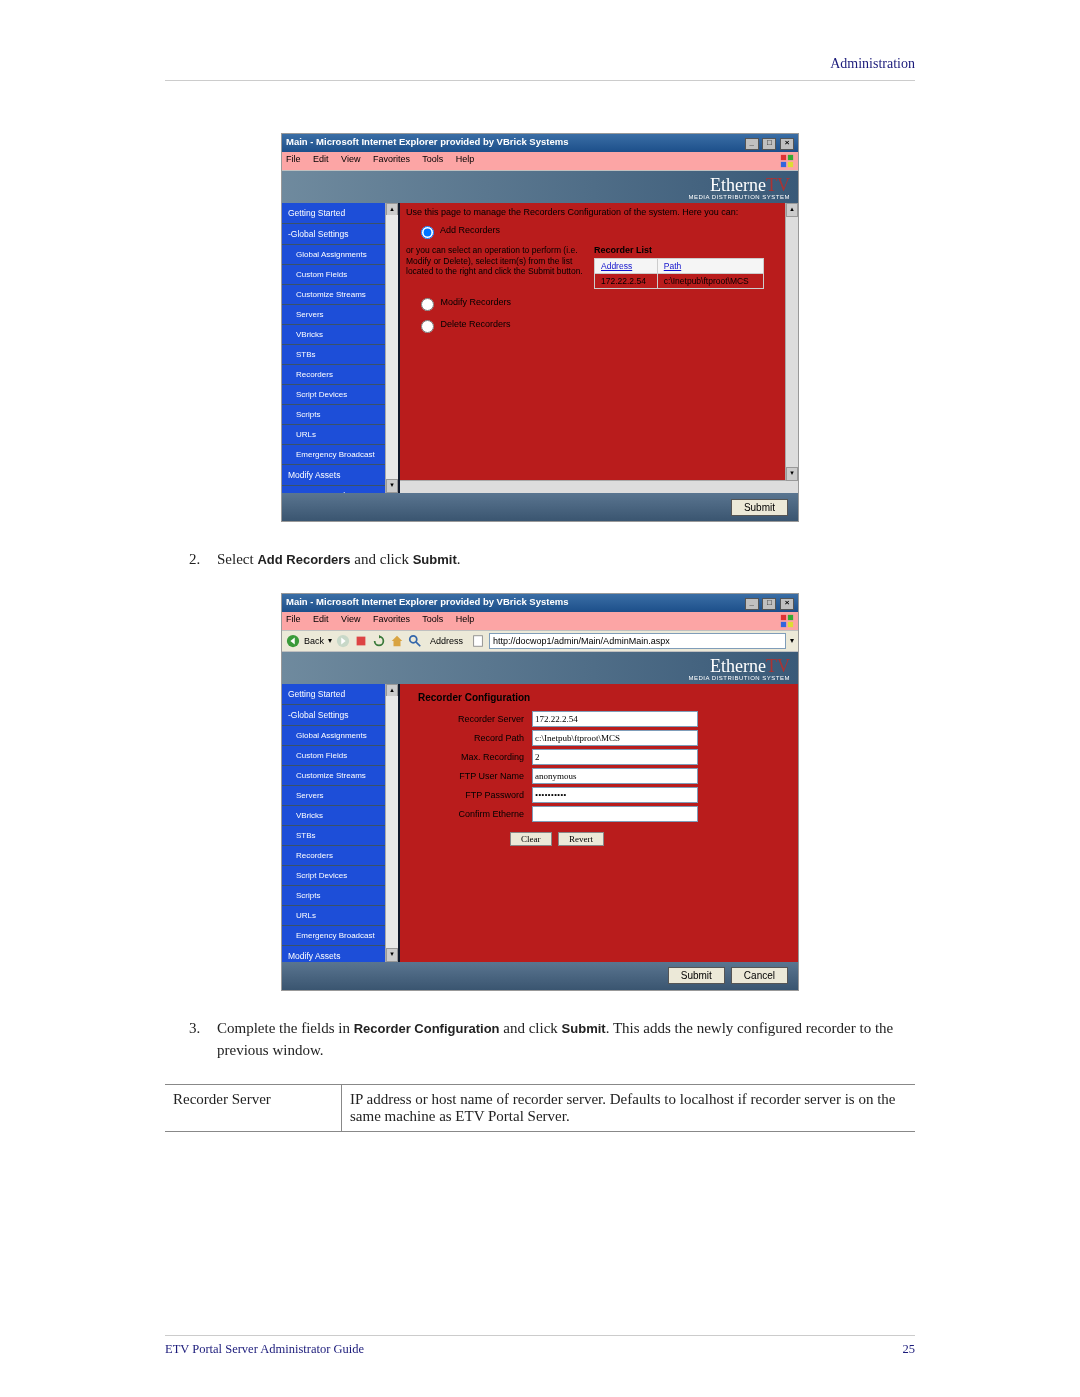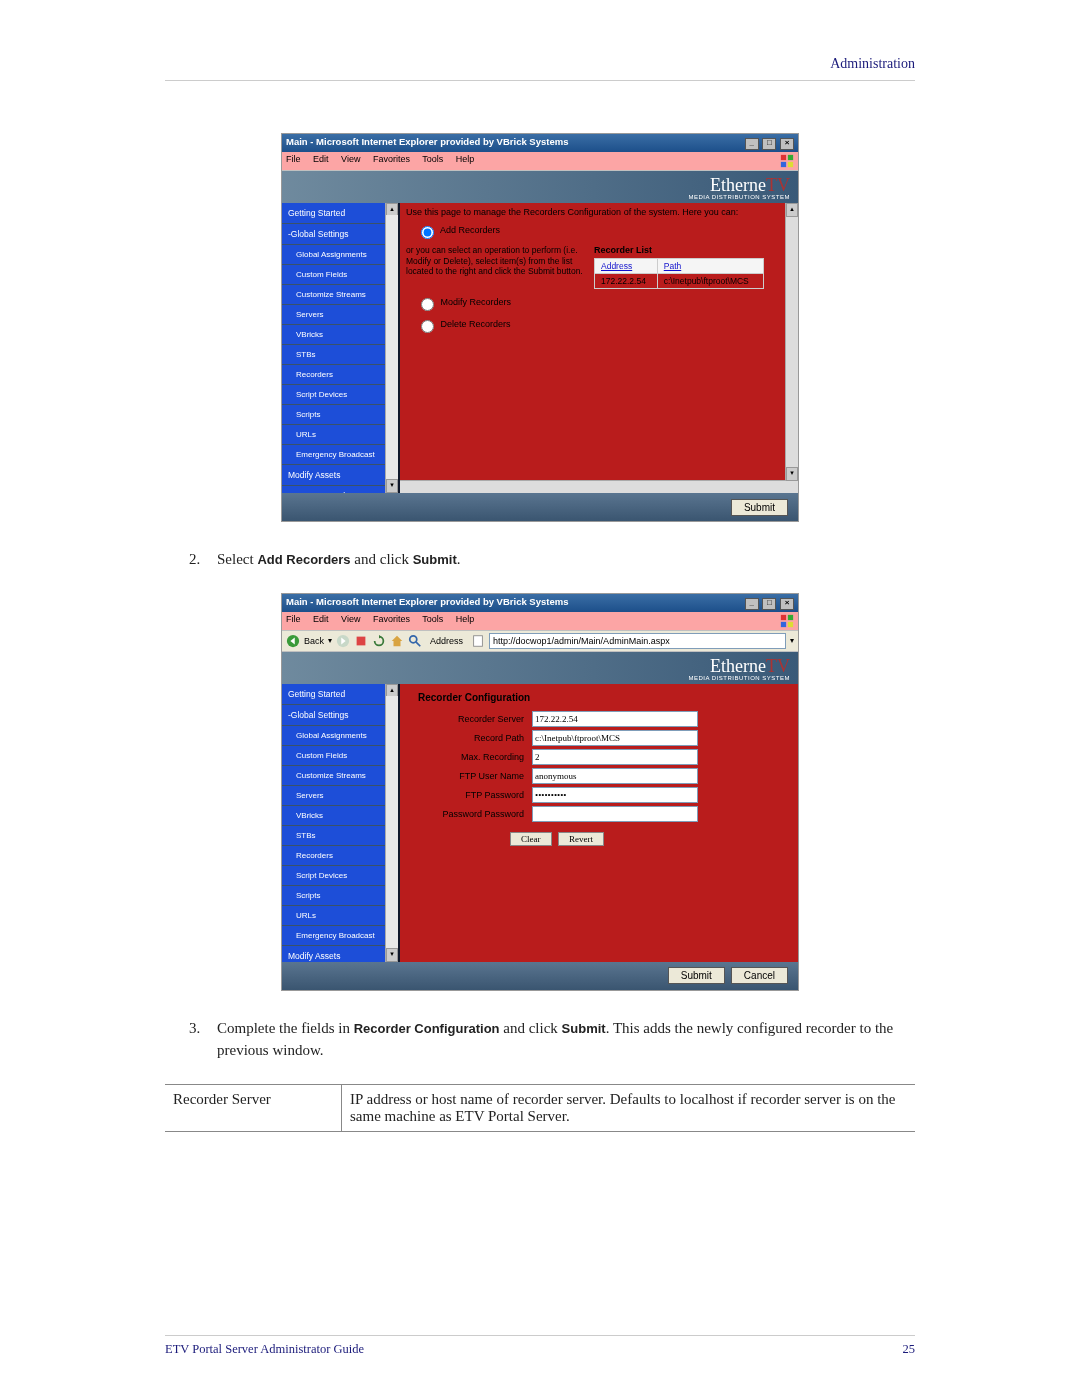--- a/index.html
+++ b/index.html
@@ -400,21 +400,21 @@
             </div>
           <div class="form-row">
               <label>FTP User Name</label>
               <input value="anonymous" style="">
             </div>
           <div class="form-row">
               <label>FTP Password</label>
               <input type="password" value="••••••••••" style="">
             </div>
           <div class="form-row">
-              <label>Password Password</label>
+              <label>Confirm Etherne</label>
               <input type="password" value="" style="">
             </div>
           <div class="btn-row">
             <button>Clear</button>
             <button>Revert</button>
           </div>
         </div>
       </div>
     </div>
     <div class="footer-bar">

